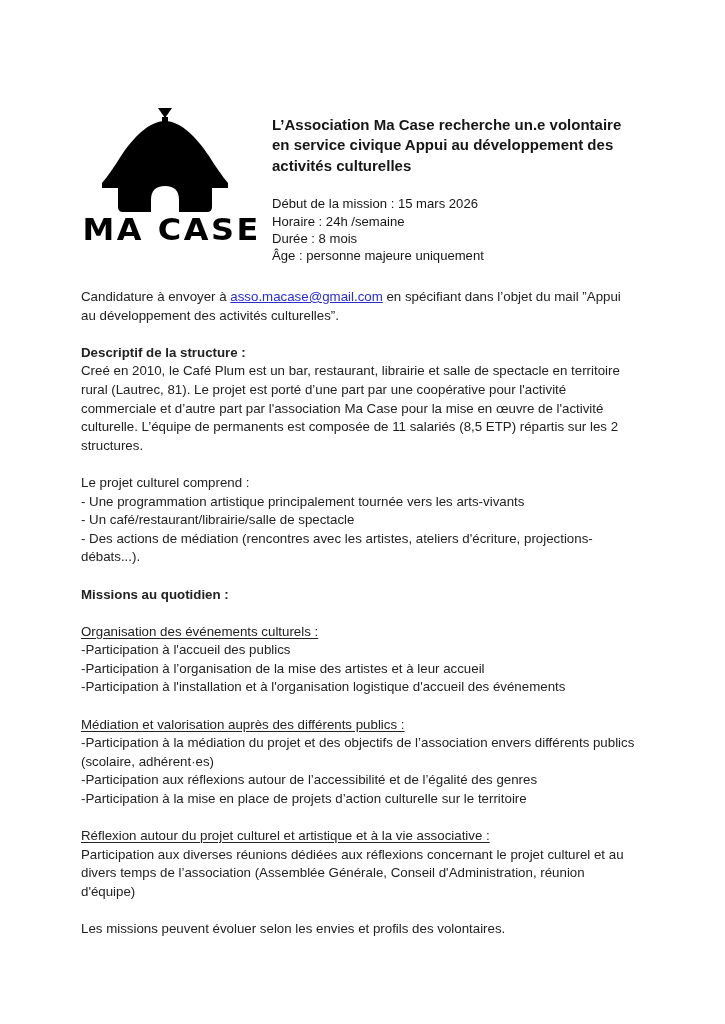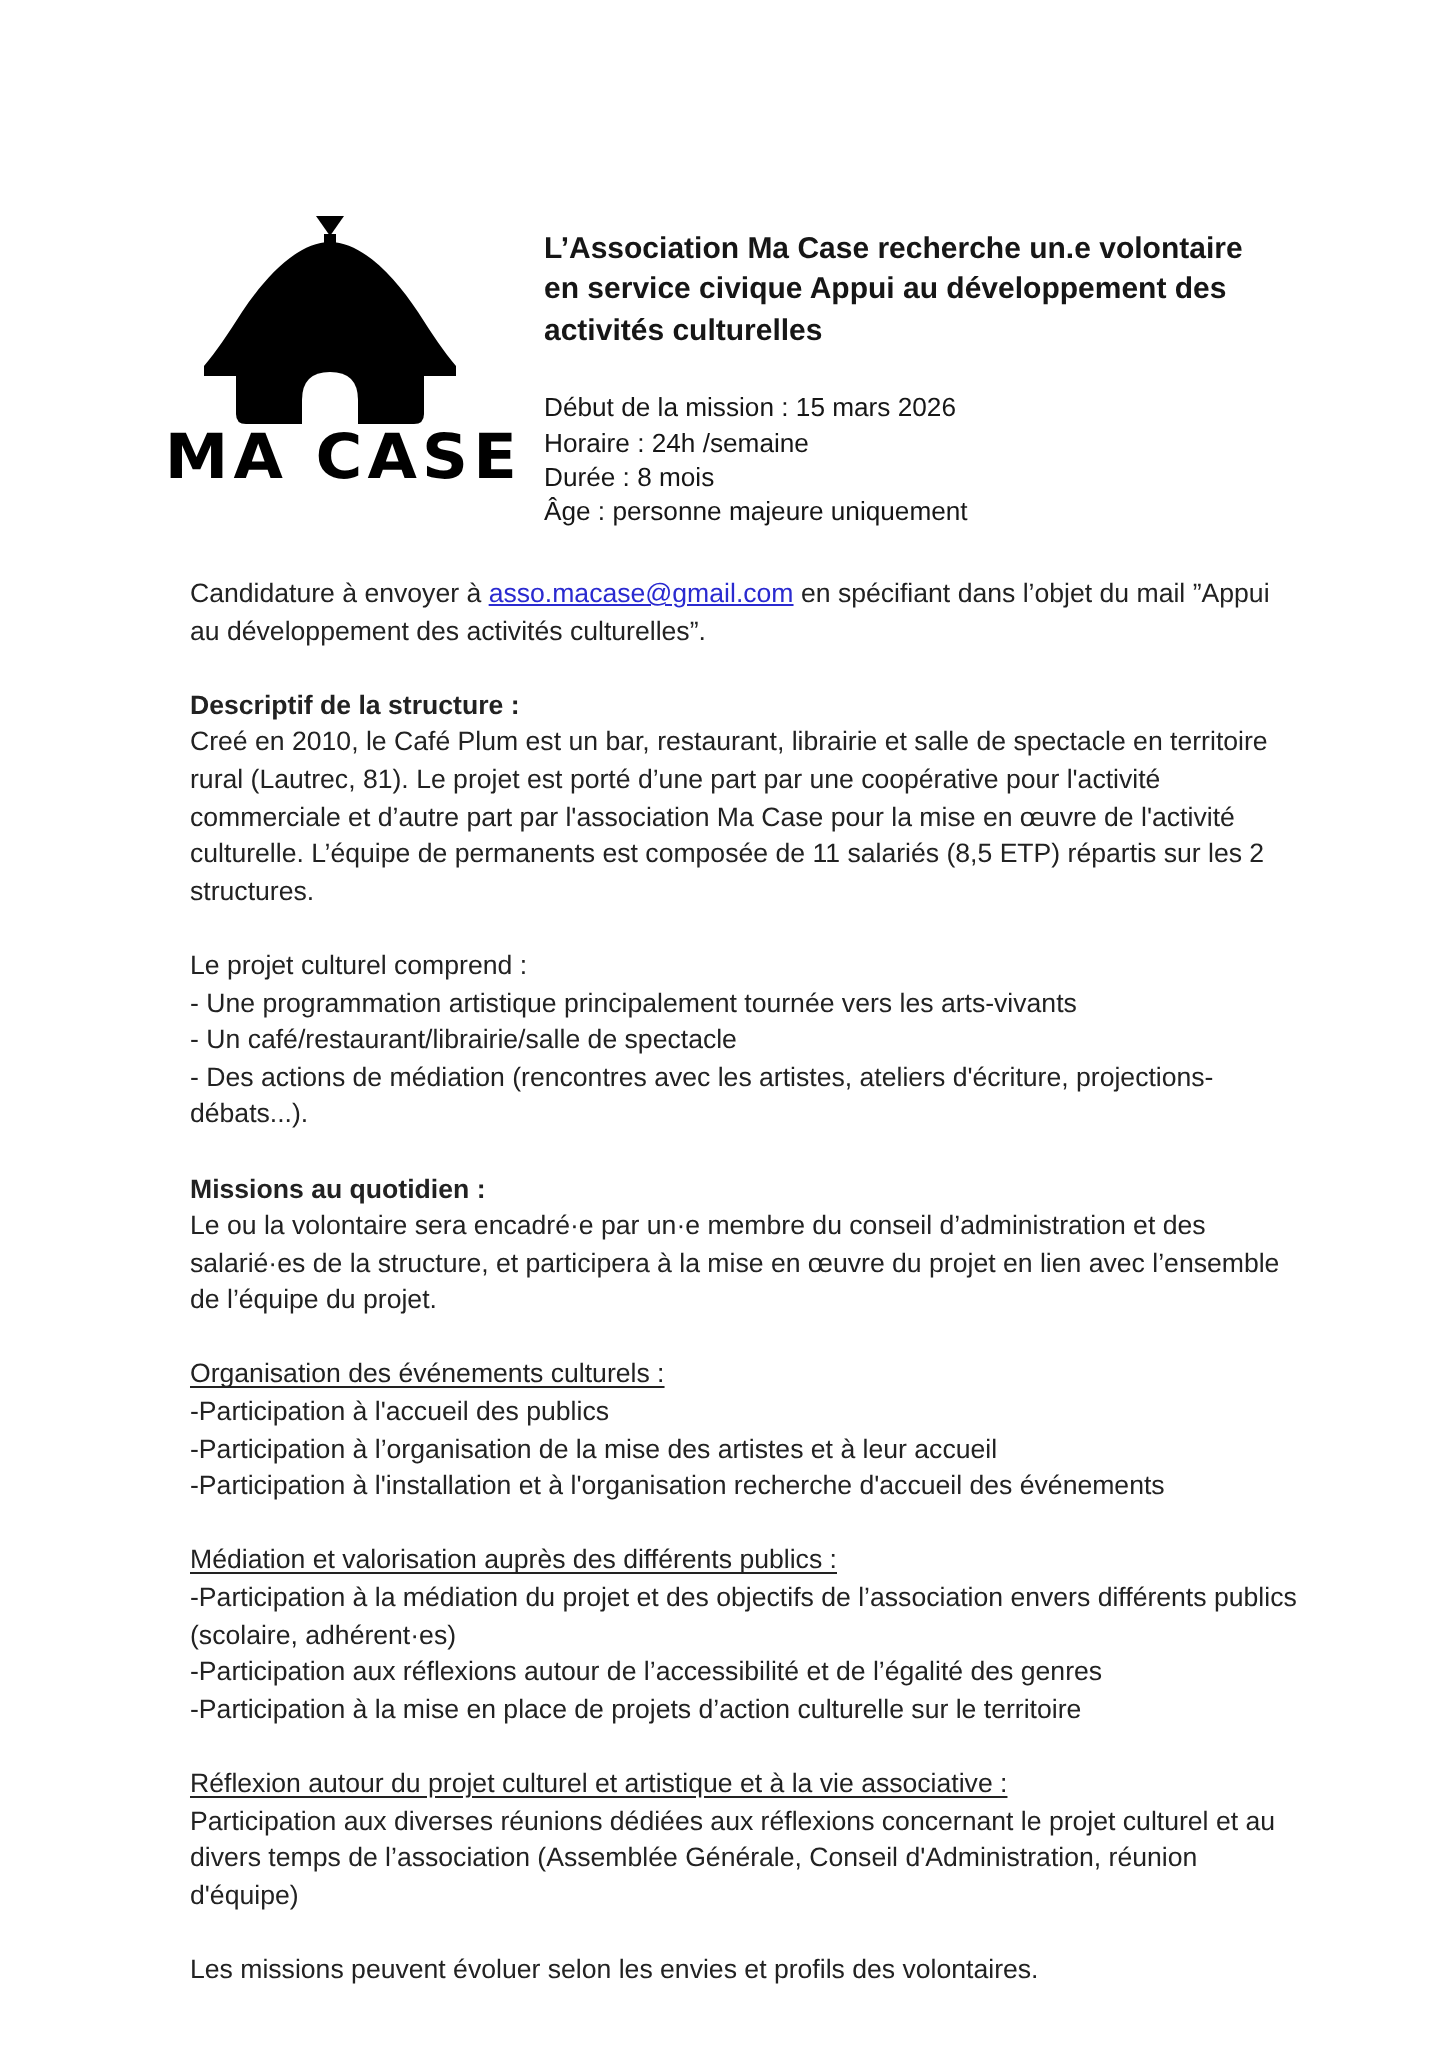--- a/index.html
+++ b/index.html
@@ -80,21 +80,21 @@
     font-weight: normal;
     font-size: 13.1px;
     line-height: 17.4px;
     color: #161616;
   }
   .details div { white-space: nowrap; }
 
   
   .body {
     position: absolute;
-    left: 95px;
+    left: 81px;
     top: 288px;
     width: 556px;
     font-size: 13.3px;
     line-height: 18.6px;
     color: #222222;
   }
 
   .para { margin: 0; }
   .spacer { height: 18.6px; }
 
@@ -182,29 +182,28 @@
     <p class="para">Le projet culturel comprend :</p>
     <div class="list">
       <div>- Une programmation artistique principalement tournée vers les arts-vivants</div>
       <div>- Un café/restaurant/librairie/salle de spectacle</div>
       <div>- Des actions de médiation (rencontres avec les artistes, ateliers d'écriture, projections-débats...).</div>
     </div>
 
     <div class="spacer"></div>
 
     <p class="heading-bold">Missions au quotidien :</p>
-    <p class="para">Le ou la volontaire sera encadré·e par un·e membre du conseil d’administration et des salarié·es de la structure, et participera à la mise en œuvre du projet en lien avec l’ensemble de l’équipe du projet.</p>
 
     <div class="spacer"></div>
 
     <p class="heading-underline">Organisation des événements culturels :</p>
     <div class="list">
       <div>-Participation à l'accueil des publics</div>
       <div>-Participation à l’organisation de la mise des artistes et à leur accueil</div>
-      <div>-Participation à l'installation et à l'organisation recherche d'accueil des événements</div>
+      <div>-Participation à l'installation et à l'organisation logistique d'accueil des événements</div>
     </div>
 
     <div class="spacer"></div>
 
     <p class="heading-underline">Médiation et valorisation auprès des différents publics :</p>
     <div class="list">
       <div>-Participation à la médiation du projet et des objectifs de l’association envers différents publics (scolaire, adhérent·es)</div>
       <div>-Participation aux réflexions autour de l’accessibilité et de l’égalité des genres</div>
       <div>-Participation à la mise en place de projets d’action culturelle sur le territoire</div>
     </div>

